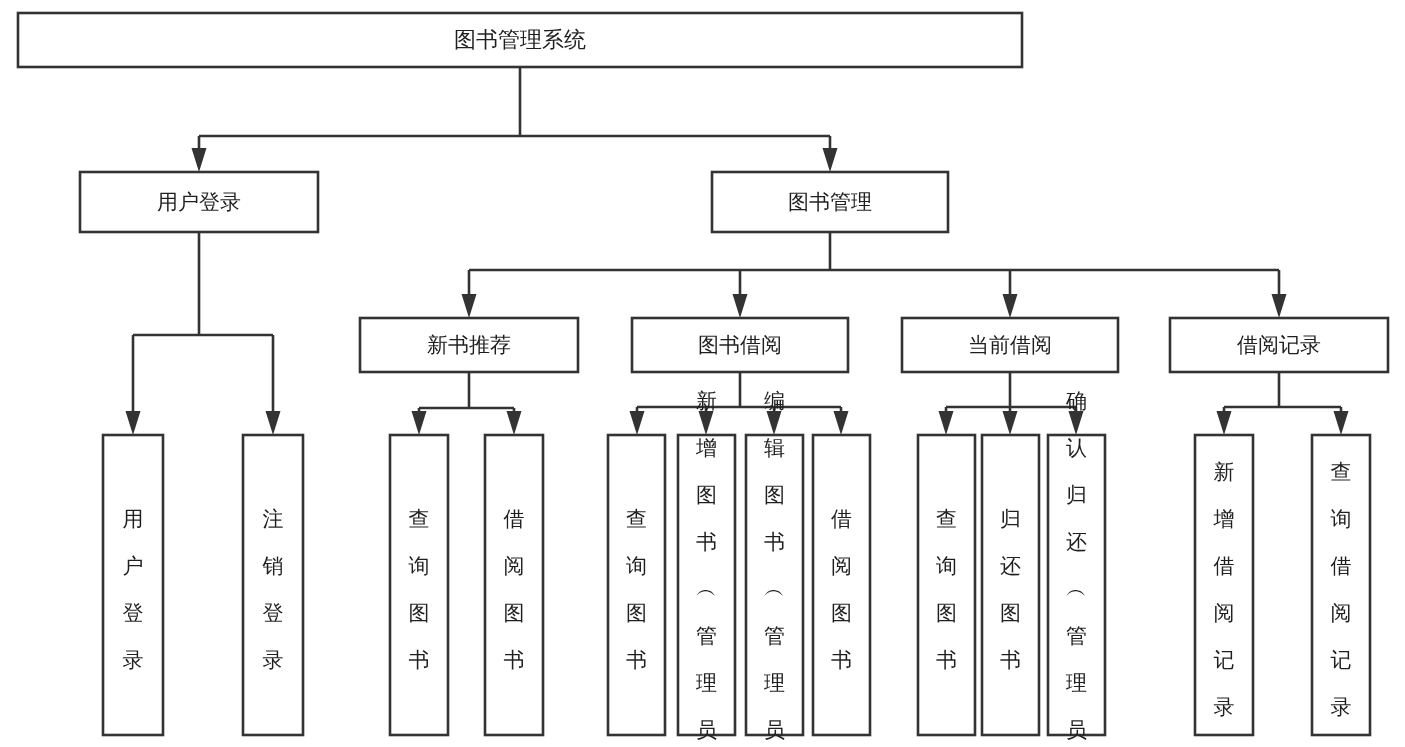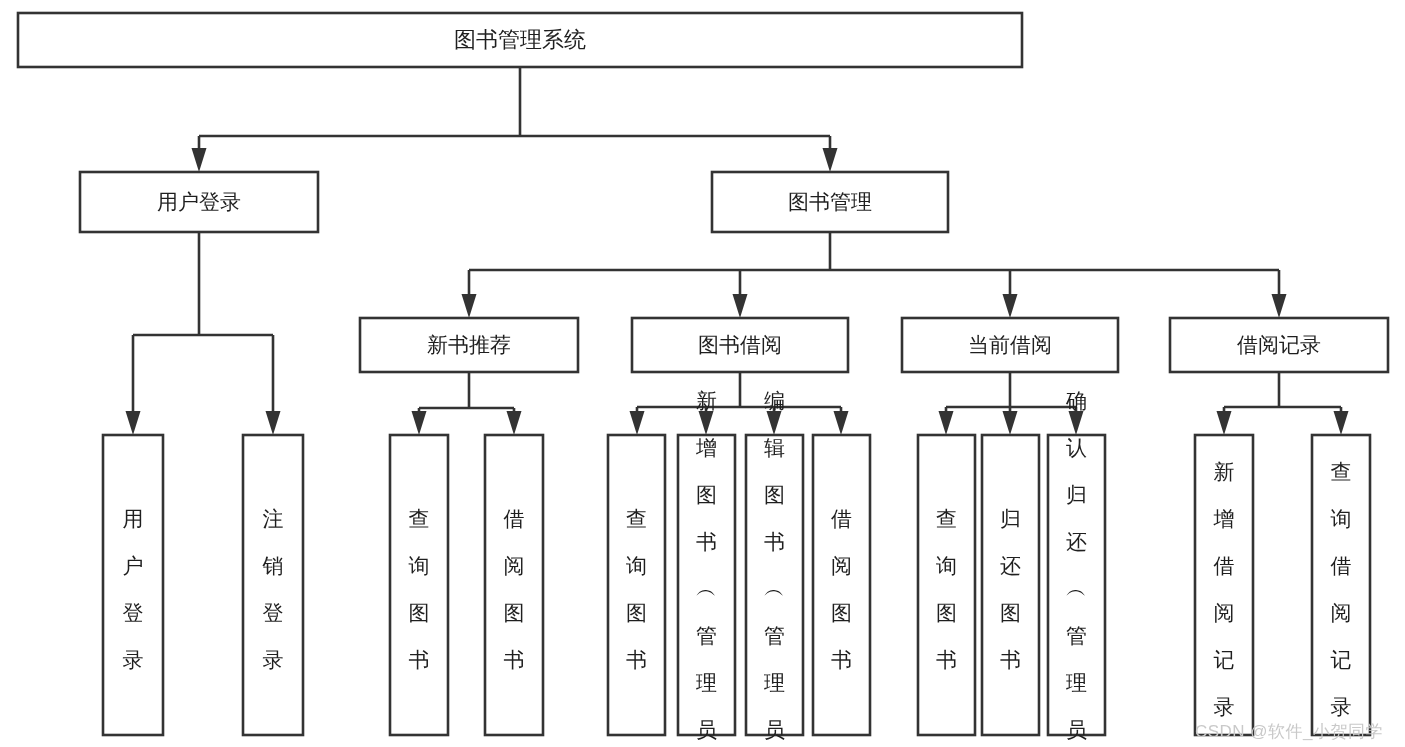--- a/index.html
+++ b/index.html
@@ -206,14 +206,13 @@
         <g>
           <rect x="1195" y="435" width="58" height="300" class="node-box"></rect>
           <text x="1224" y="478.78" class="leaf-label"><tspan x="1224" dy="0">新</tspan><tspan x="1224" dy="47">增</tspan><tspan x="1224" dy="47">借</tspan><tspan x="1224" dy="47">阅</tspan><tspan x="1224" dy="47">记</tspan><tspan x="1224" dy="47">录</tspan></text>
         </g>
         <g>
           <rect x="1312" y="435" width="58" height="300" class="node-box"></rect>
           <text x="1341" y="478.78" class="leaf-label"><tspan x="1341" dy="0">查</tspan><tspan x="1341" dy="47">询</tspan><tspan x="1341" dy="47">借</tspan><tspan x="1341" dy="47">阅</tspan><tspan x="1341" dy="47">记</tspan><tspan x="1341" dy="47">录</tspan></text>
         </g>
       </g>
   </svg>
-  <div class="watermark">CSDN @软件_小贺同学</div>
 </div>
 
 </body></html>

